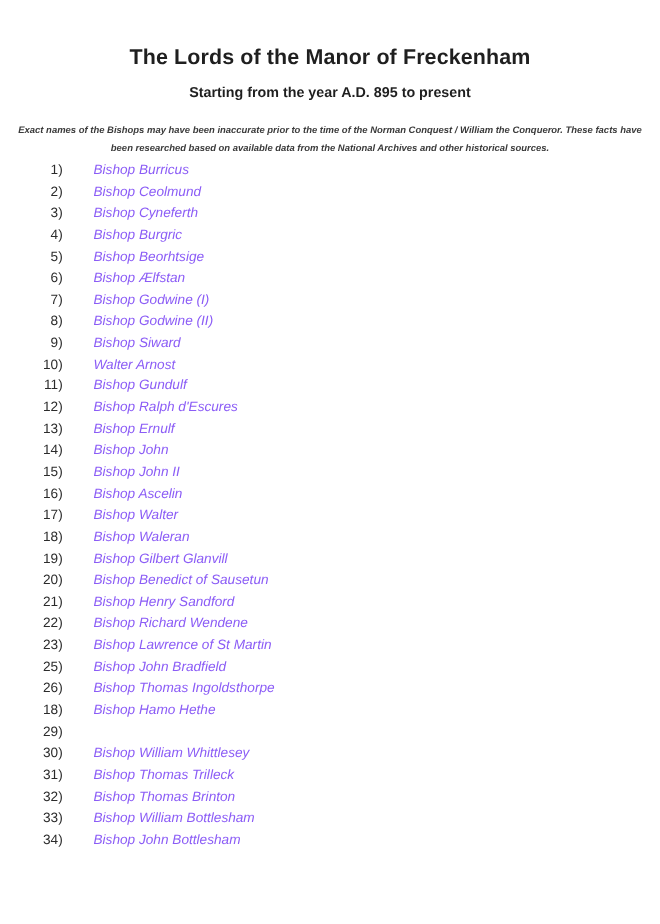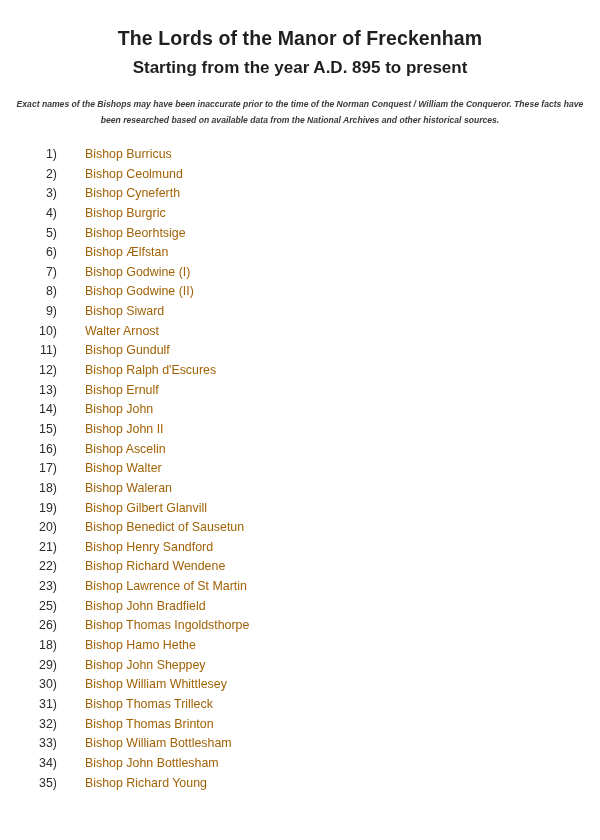--- a/index.html
+++ b/index.html
@@ -28,26 +28,26 @@
   .doc-header {
     padding-top: 27px;
     text-align: center;
   }
 
   .doc-title {
     font-size: 19.5px;
     font-weight: bold;
     letter-spacing: 0.1px;
     color: #1f1f1f;
-    margin: 0;
+    margin: 14px;
     line-height: 1.15;
   }
 
   .doc-subtitle {
-    font-size: 17px;
+    font-size: 13px;
     font-weight: bold;
     color: #1f1f1f;
     margin: 9px 0 0 0;
     line-height: 1.15;
   }
 
   .doc-note {
     margin: 19px auto 12px auto;
     width: 576px;
     font-size: 8.6px;
@@ -81,22 +81,23 @@
     flex: 0 0 57px;
     text-align: right;
     font-size: 12.4px;
     color: #2b2b2b;
     white-space: nowrap;
   }
 
   .lord-name {
     margin-left: 28px;
     font-size: 12.4px;
-    color: #a16207;
+    color: #8b5cf6;
     white-space: nowrap;
+    font-style: italic;
   }
 </style>
 </head>
 <body>
 
 <div class="page">
 
   <div class="doc-header">
     <h1 class="doc-title">The Lords of the Manor of Freckenham</h1>
     <h2 class="doc-subtitle">Starting from the year A.D. 895 to present</h2>
@@ -203,21 +204,20 @@
       <li class="lord-row">
         <span class="lord-index">26)</span>
         <span class="lord-name">Bishop Thomas Ingoldsthorpe</span>
       </li>
       <li class="lord-row">
         <span class="lord-index">18)</span>
         <span class="lord-name">Bishop Hamo Hethe</span>
       </li>
       <li class="lord-row">
         <span class="lord-index">29)</span>
-        <span class="lord-name">Bishop John Sheppey</span>
       </li>
       <li class="lord-row">
         <span class="lord-index">30)</span>
         <span class="lord-name">Bishop William Whittlesey</span>
       </li>
       <li class="lord-row">
         <span class="lord-index">31)</span>
         <span class="lord-name">Bishop Thomas Trilleck</span>
       </li>
       <li class="lord-row">
@@ -225,19 +225,15 @@
         <span class="lord-name">Bishop Thomas Brinton</span>
       </li>
       <li class="lord-row">
         <span class="lord-index">33)</span>
         <span class="lord-name">Bishop William Bottlesham</span>
       </li>
       <li class="lord-row">
         <span class="lord-index">34)</span>
         <span class="lord-name">Bishop John Bottlesham</span>
       </li>
-      <li class="lord-row">
-        <span class="lord-index">35)</span>
-        <span class="lord-name">Bishop Richard Young</span>
-      </li>
     </ol>
 
 </div>
 
 </body></html>

